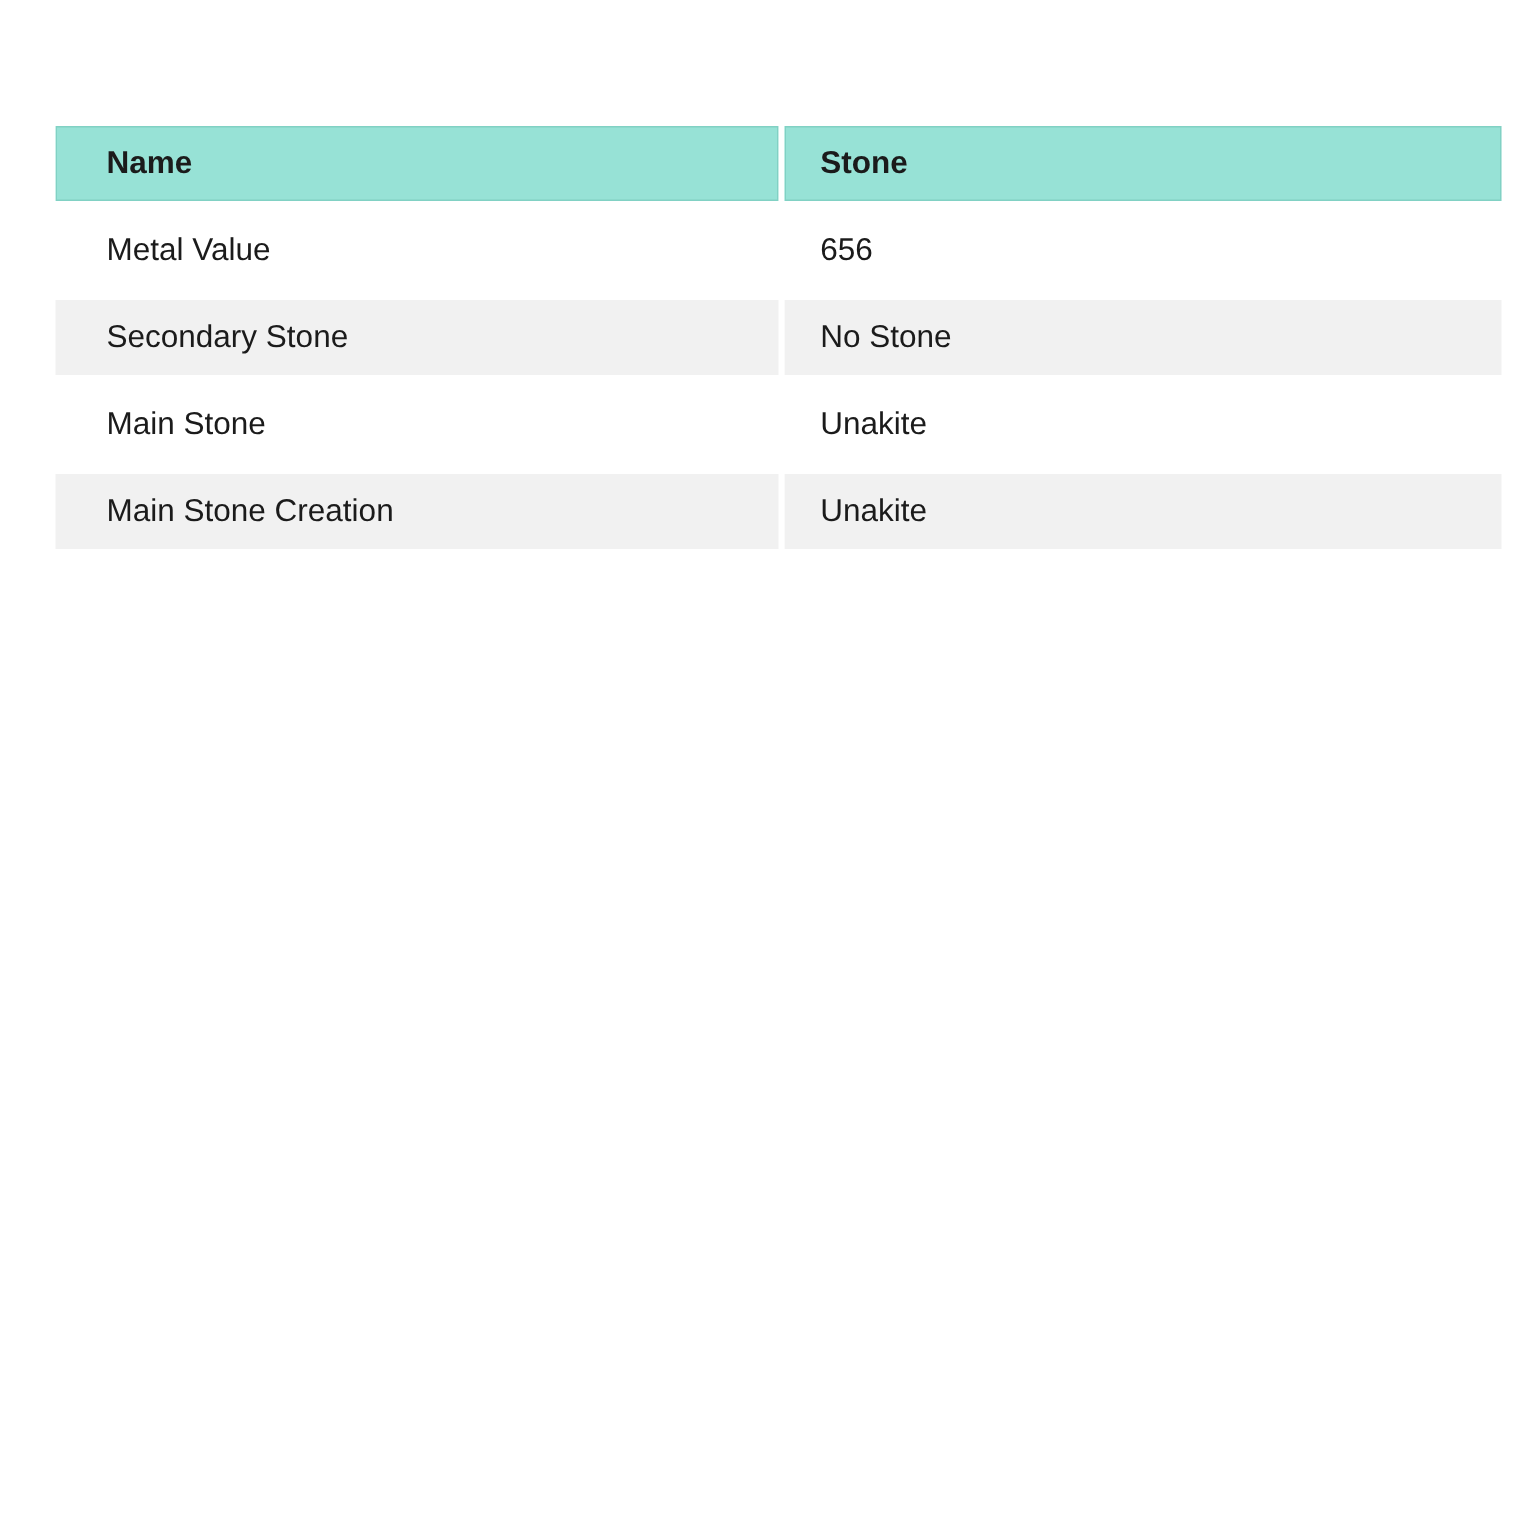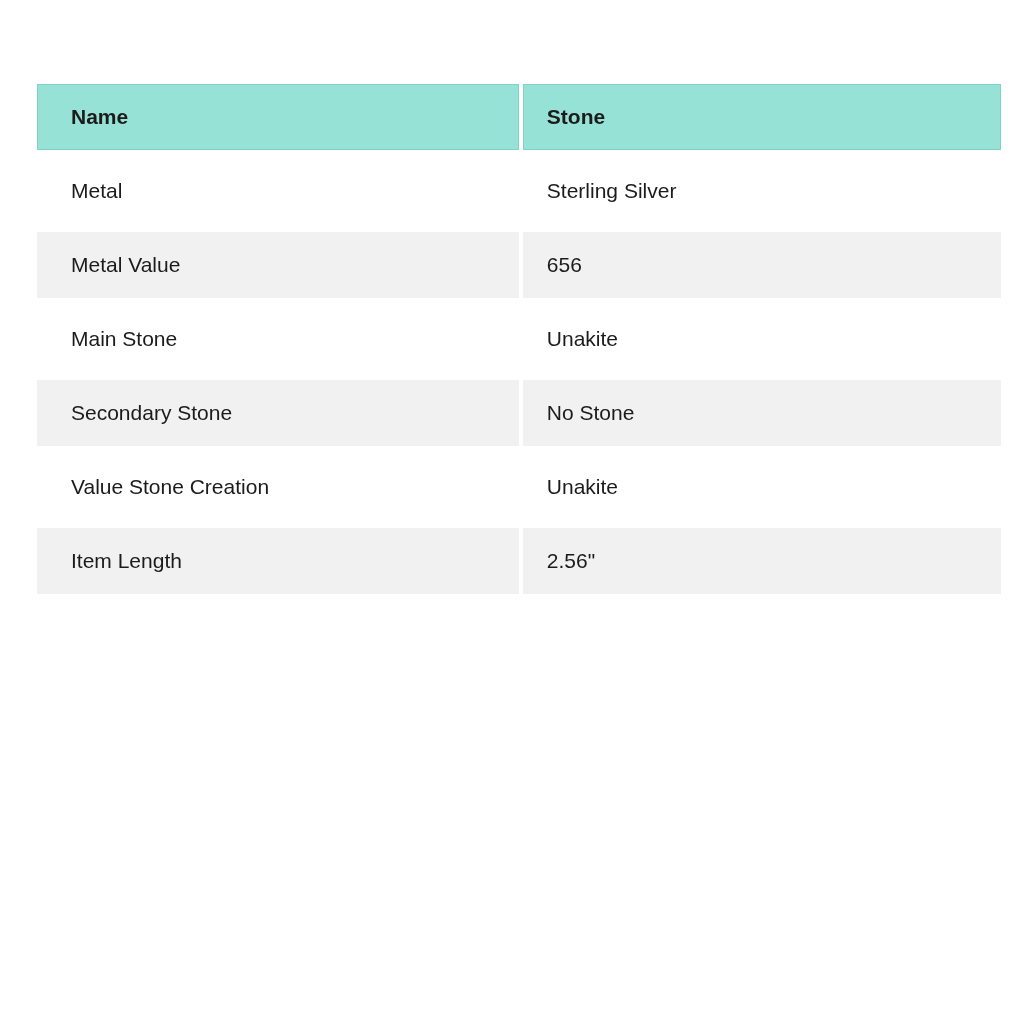--- a/index.html
+++ b/index.html
@@ -18,21 +18,21 @@
   }
   table.spec-table {
     width: 100%;
     border-collapse: separate;
     border-spacing: 0 8px;
     table-layout: fixed;
   }
   col.col-name  { width: 50.4%; }
   col.col-value { width: 49.6%; }
   th, td {
-    height: 66px;
+    height: 50px;
     font-size: 21px;
     vertical-align: middle;
     color: var(--text, #1b1b1b);
     padding: 0 10px 0 24px;
     overflow: hidden;
     white-space: nowrap;
   }
   th:first-child, td:first-child {
     border-right: 4px solid var(--divider, #ffffff);
     padding-left: 34px;
@@ -56,38 +56,30 @@
       <col class="col-value">
     </colgroup>
     <thead>
       <tr>
         <th>Name</th>
         <th>Stone</th>
       </tr>
     </thead>
     <tbody>
       <tr>
-        <td>Metal</td>
-        <td>Sterling Silver</td>
+        <td>Metal Value</td>
+        <td>656</td>
       </tr>
       <tr>
-        <td>Metal Value</td>
-        <td>656</td>
+        <td>Secondary Stone</td>
+        <td>No Stone</td>
       </tr>
       <tr>
         <td>Main Stone</td>
         <td>Unakite</td>
       </tr>
       <tr>
-        <td>Secondary Stone</td>
-        <td>No Stone</td>
-      </tr>
-      <tr>
-        <td>Value Stone Creation</td>
+        <td>Main Stone Creation</td>
         <td>Unakite</td>
-      </tr>
-      <tr>
-        <td>Item Length</td>
-        <td>2.56"</td>
       </tr>
     </tbody>
   </table>
 </div>
 
 </body></html>

